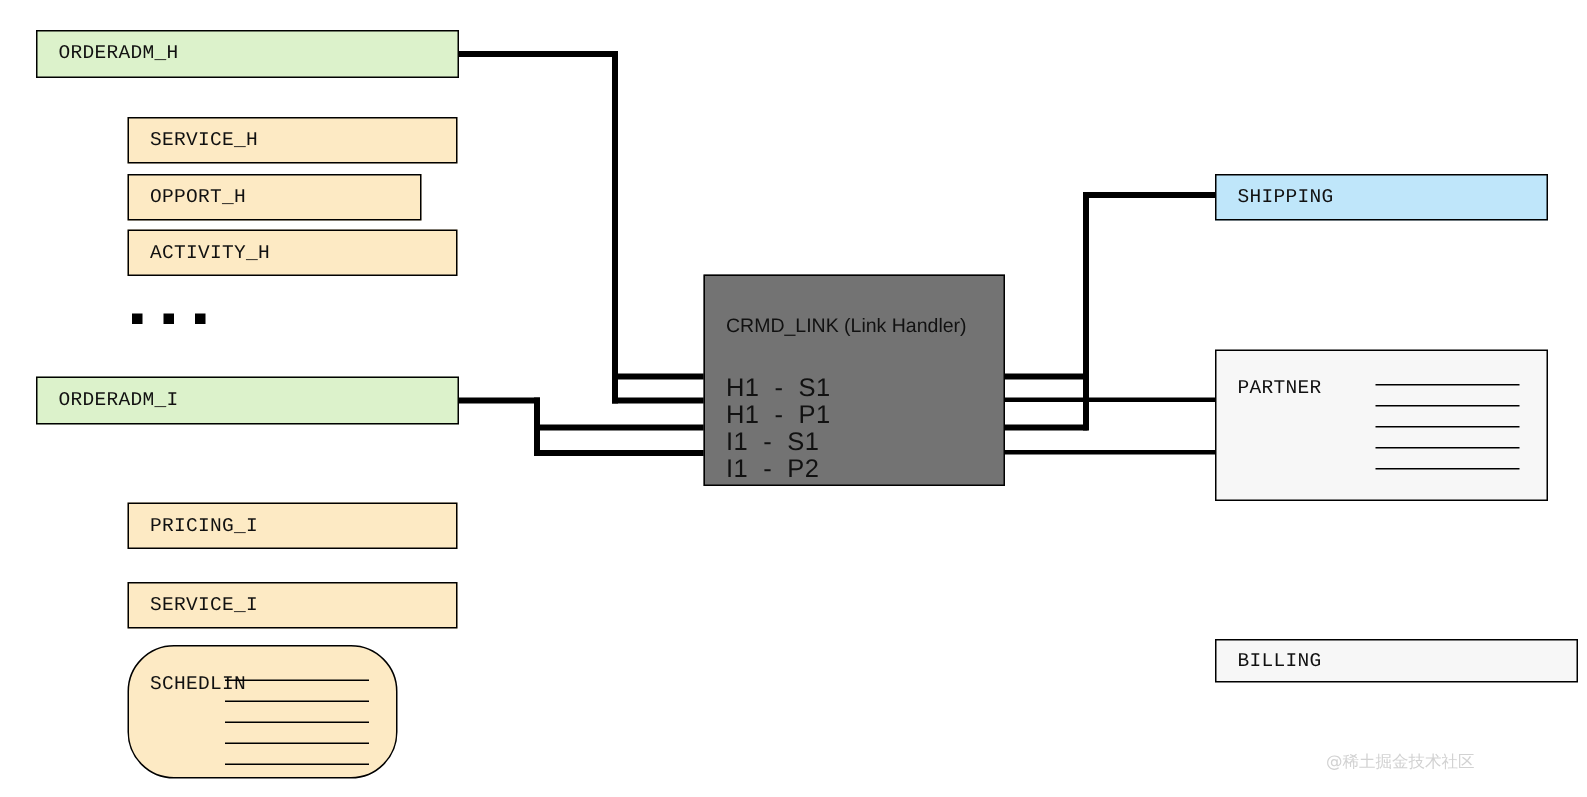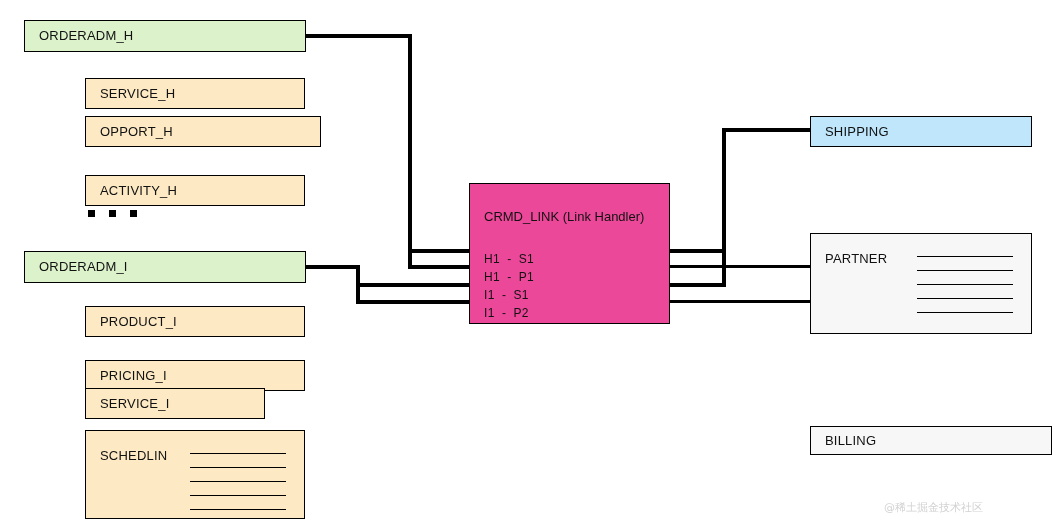--- a/index.html
+++ b/index.html
@@ -23,29 +23,30 @@
     font-size: 13px;
     line-height: 1.1;
   }
   .node .label {
     position: absolute;
     left: 14px;
     top: 50%;
     transform: translateY(-50%);
     white-space: nowrap;
     letter-spacing: 0.2px;
+    font-family: Liberation Mono, monospace;
   }
   .node.tall .label {
     top: 18px;
     transform: none;
   }
   .fill-green  { background: #dcf2cb; }
   .fill-cream  { background: #fdeac4; padding-left: 36px; }
   .fill-blue   { background: #bfe6fa; }
-  .fill-gray   { background: #ec4899; }
+  .fill-gray   { background: #737373; }
   .fill-white  { background: #f7f7f7; }
 
   
   .rowlines {
     position: absolute;
     right: 18px;
     top: 22px;
     width: 96px;
   }
   .rowlines .rl {
@@ -59,21 +60,21 @@
     position: absolute;
     left: 14px;
     top: 26px;
     font-size: 13px;
     white-space: nowrap;
   }
   .lh-pairs {
     position: absolute;
     left: 14px;
     top: 66px;
-    font-size: 12px;
+    font-size: 17px;
   }
   .lh-pairs .pair {
     height: 18px;
     line-height: 18px;
     white-space: pre;
     letter-spacing: 0.3px;
   }
 
   
   .dots { position: absolute; }
@@ -126,49 +127,46 @@
   <div class="seg" style="left:722px; top:128px; width:90px; height:4px;"></div>
 
   <div class="node fill-green" style="left:24px; top:20px; width:282px; height:32px;">
     <span class="label">ORDERADM_H</span>
   </div>
 
   <div class="node fill-cream" style="left:85px; top:78px; width:220px; height:31px;">
     <span class="label">SERVICE_H</span>
   </div>
 
-  <div class="node fill-cream" style="left:85px; top:116px; width:236px; height:31px;">
+  <div class="node fill-cream" style="left:85px; top:116px; width:196px; height:31px;">
     <span class="label">OPPORT_H</span>
   </div>
 
-  <div class="node fill-cream" style="left:85px; top:153px; width:220px; height:31px;margin-top:22px;">
+  <div class="node fill-cream" style="left:85px; top:153px; width:220px; height:31px;">
     <span class="label">ACTIVITY_H</span>
   </div>
 
   <div class="dots" style="left:88px; top:203px;">
     <i></i><i></i><i></i>
   </div>
 
   <div class="node fill-green" style="left:24px; top:251px; width:282px; height:32px;text-align:right;">
     <span class="label">ORDERADM_I</span>
   </div>
 
-  <div class="node fill-cream" style="left:85px; top:306px; width:220px; height:31px;">
-    <span class="label">PRODUCT_I</span>
-  </div>
-
-  <div class="node fill-cream" style="left:85px; top:360px; width:220px; height:31px;text-align:right;">
+
+  <div class="node fill-cream" style="left:85px; top:335px; width:220px; height:31px;text-align:right;">
     <span class="label">PRICING_I</span>
   </div>
 
-  <div class="node fill-cream" style="left:85px; top:388px; width:180px; height:31px;">
+  <div class="node fill-cream" style="left:85px; top:388px; width:220px; height:31px;">
     <span class="label">SERVICE_I</span>
   </div>
 
-  <div class="node fill-cream tall" style="left:85px; top:430px; width:220px; height:89px;">
+  <div class="node fill-cream tall" style="left:85px; top:430px; width:180px; height:89px;border-radius:31px;">
     <span class="label">SCHEDLIN</span>
     <div class="rowlines">
       <div class="rl"></div>
       <div class="rl"></div>
       <div class="rl"></div>
       <div class="rl"></div>
       <div class="rl"></div>
     </div>
   </div>
 

